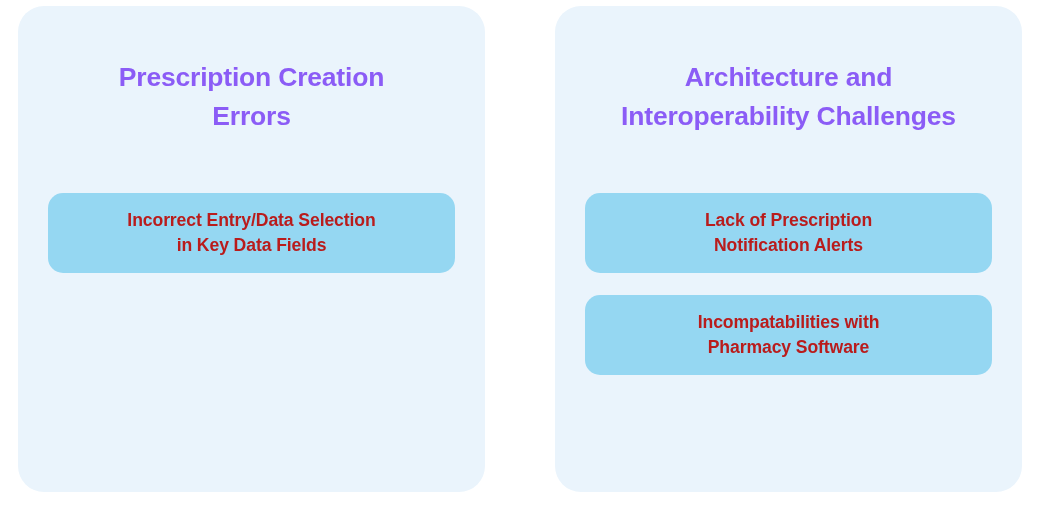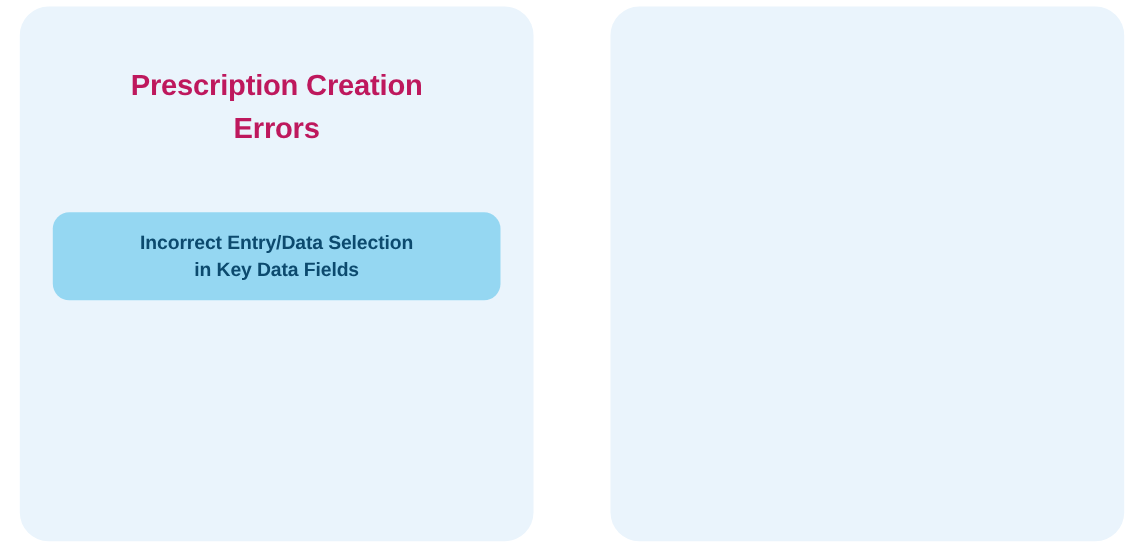--- a/index.html
+++ b/index.html
@@ -44,21 +44,21 @@
 
   .card-title {
     margin: 0;
     padding: 0;
     text-align: center;
     font-family: "Liberation Sans", sans-serif;
     font-weight: bold;
     font-size: 26.5px;
     line-height: 39px;
     letter-spacing: -0.2px;
-    color: #be185d;
+    color: #8b5cf6;
     white-space: pre-line;
     position: absolute;
     left: 30px;
     right: 30px;
     top: 52px;
   }
 
   .pill-stack {
     position: absolute;
     left: 30px;
@@ -80,21 +80,21 @@
     text-align: center;
     padding: 0 10px;
   }
 
   .pill-label {
     font-family: "Liberation Sans", sans-serif;
     font-weight: bold;
     font-size: 17.6px;
     line-height: 25px;
     letter-spacing: -0.1px;
-    color: #0c4a6e;
+    color: #b91c1c;
     white-space: pre-line;
   }
 </style>
 </head>
 <body>
 
 <div id="board">
 
   <section class="card left">
     <h2 class="card-title">Prescription Creation
@@ -102,18 +102,28 @@
 
     <div class="pill-stack">
       <div class="pill">
         <span class="pill-label">Incorrect Entry/Data Selection
 in Key Data Fields</span>
       </div>
     </div>
   </section>
 
   <section class="card right">
+    <h2 class="card-title">Architecture and
+Interoperability Challenges</h2>
 
     <div class="pill-stack">
+      <div class="pill">
+        <span class="pill-label">Lack of Prescription
+Notification Alerts</span>
+      </div>
+      <div class="pill">
+        <span class="pill-label">Incompatabilities with
+Pharmacy Software</span>
+      </div>
     </div>
   </section>
 
 </div>
 
 </body></html>

